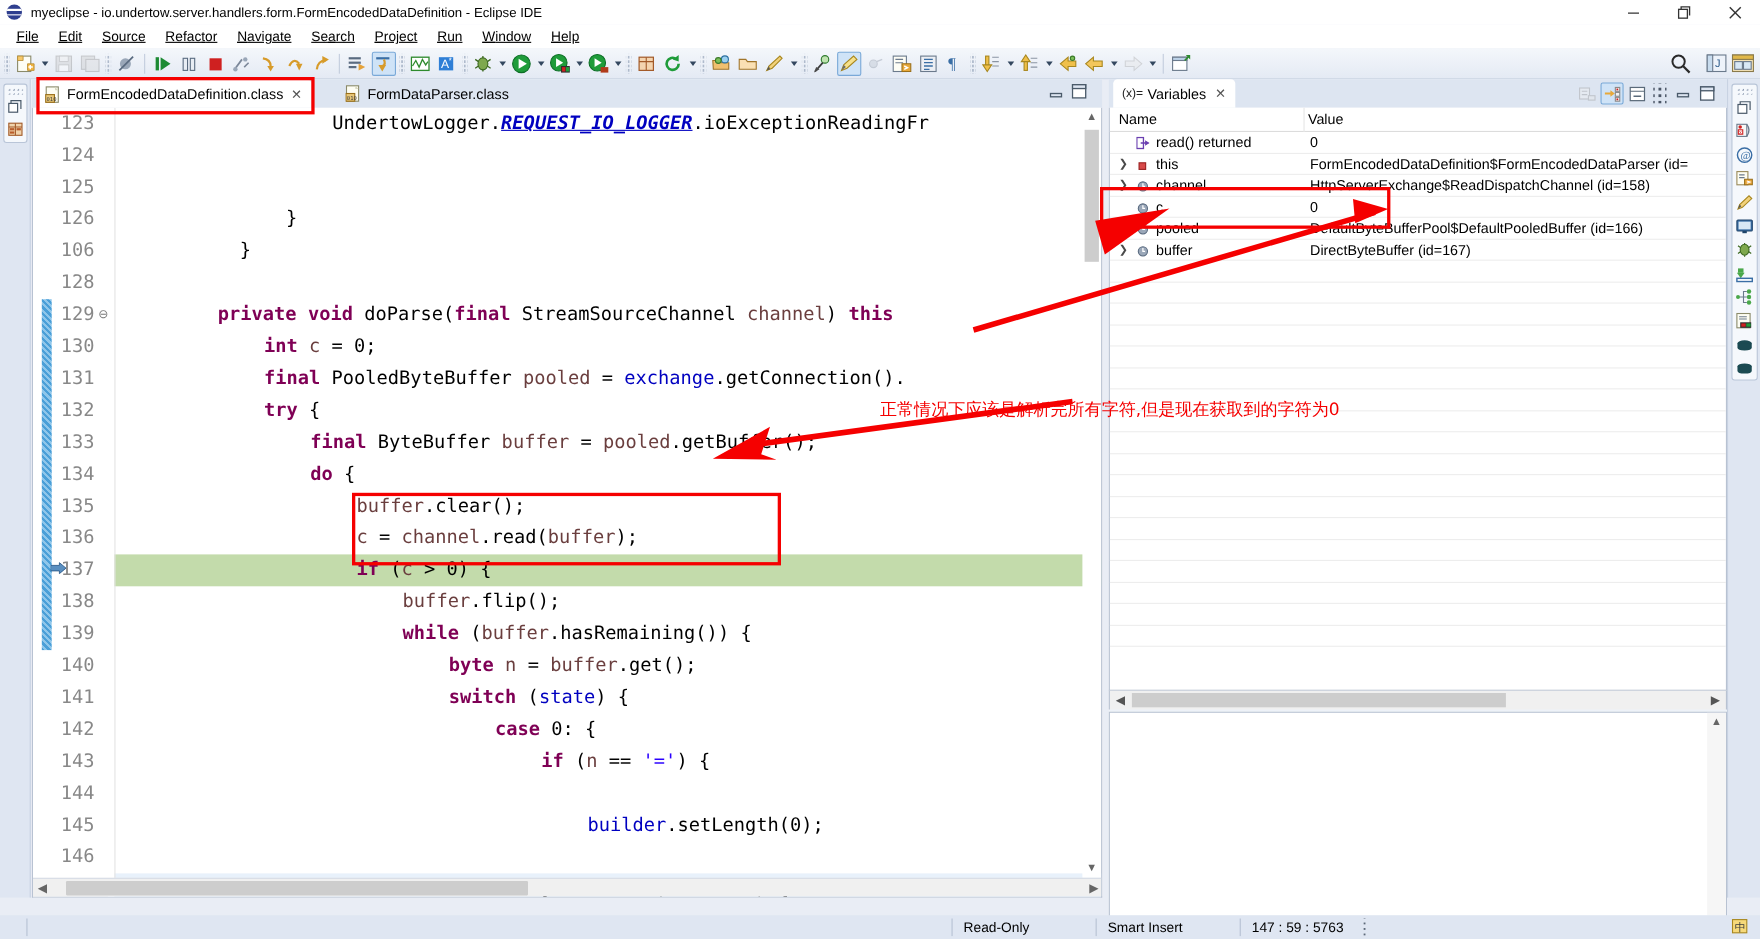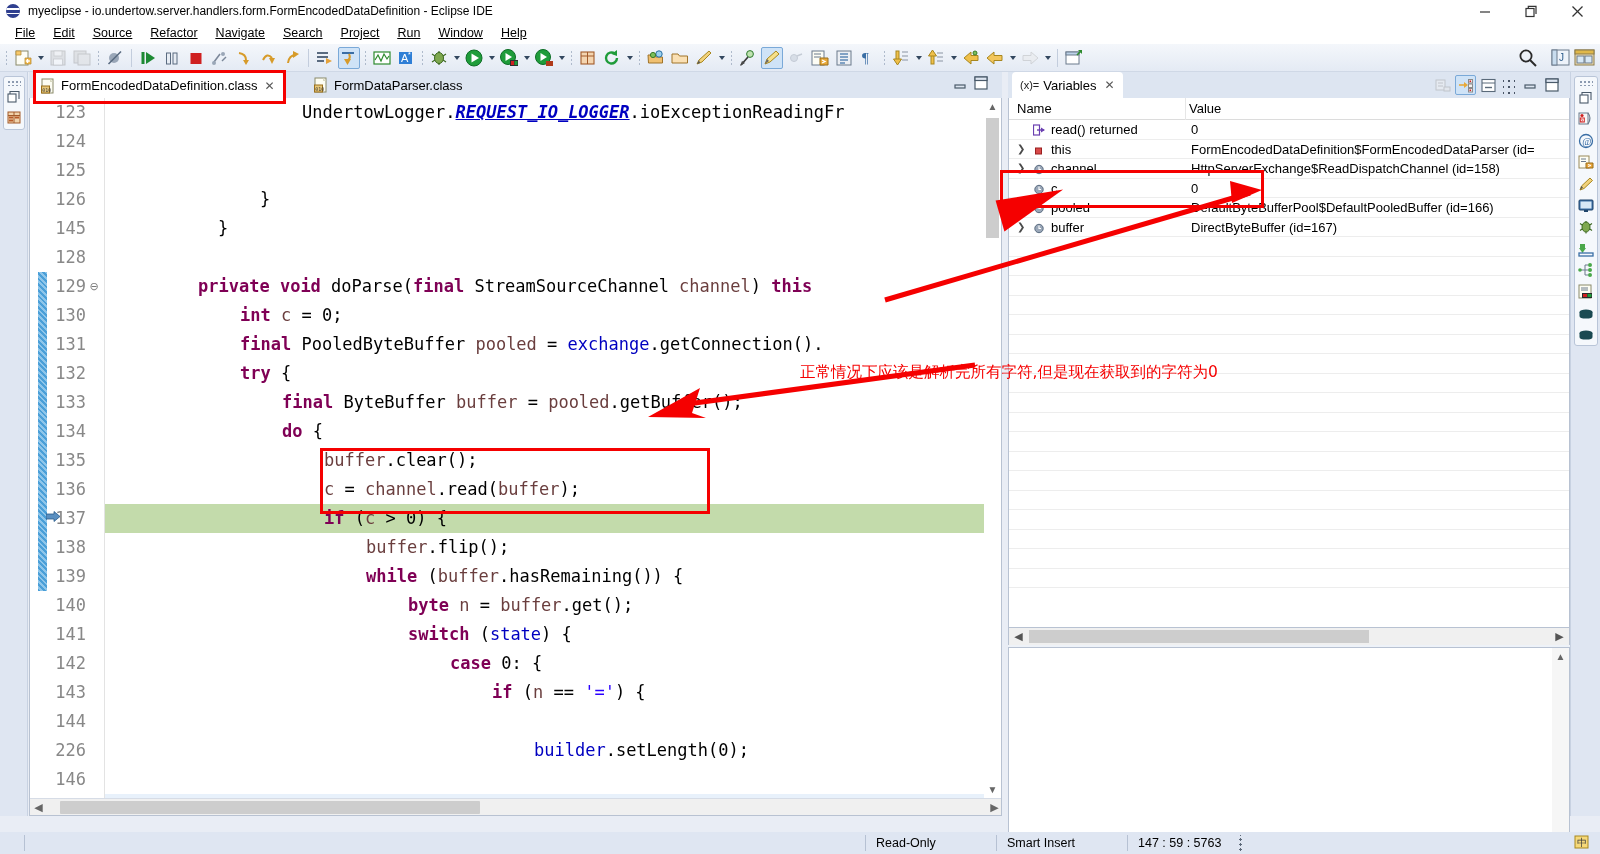--- a/index.html
+++ b/index.html
@@ -791,39 +791,39 @@
                     background: repeating-linear-gradient(45deg,#4a9fd8 0 2px,#8fc6ea 2px 4px);"></div>
         <div style="position:absolute; left:16px; top:412px; width:16px; height:14px;">
           <svg width="16" height="14">
               <polygon points="0,4 8,4 8,1.5 14,6.5 8,11.5 8,9 0,9" fill="#5a8fc0" stroke="#2a5a8a" stroke-width=".8"></polygon>
             </svg>
         </div>
         <div class="ln" style="top:0px">123</div>
         <div class="ln" style="top:29px">124</div>
         <div class="ln" style="top:58px">125</div>
         <div class="ln" style="top:87px">126</div>
-        <div class="ln" style="top:116px">145</div>
+        <div class="ln" style="top:116px">106</div>
         <div class="ln" style="top:145px">128</div>
         <div class="ln" style="top:174px">129</div>
         <div class="ln" style="top:203px">130</div>
         <div class="ln" style="top:232px">131</div>
         <div class="ln" style="top:261px">132</div>
         <div class="ln" style="top:290px">133</div>
         <div class="ln" style="top:319px">134</div>
         <div class="ln" style="top:348px">135</div>
         <div class="ln" style="top:377px">136</div>
         <div class="ln" style="top:406px">137</div>
         <div class="ln" style="top:435px">138</div>
         <div class="ln" style="top:464px">139</div>
         <div class="ln" style="top:493px">140</div>
         <div class="ln" style="top:522px">141</div>
         <div class="ln" style="top:551px">142</div>
         <div class="ln" style="top:580px">143</div>
         <div class="ln" style="top:609px">144</div>
-        <div class="ln" style="top:638px">226</div>
+        <div class="ln" style="top:638px">145</div>
         <div class="ln" style="top:667px">146</div>
         <div class="ln" style="top:696px">147</div>
 
         <div class="fold" style="top:174px">⊖</div>
       </div>
       <div class="gutter-sep"></div>
 
       <div class="codelines">
         <div class="cl" style="top:0px;   padding-left:192px"><span class="mth">UndertowLogger</span>.<span class="sfld">REQUEST_IO_LOGGER</span>.ioExceptionReadingFr</div>
         <div class="cl" style="top:58px;  padding-left:192px"></div>

